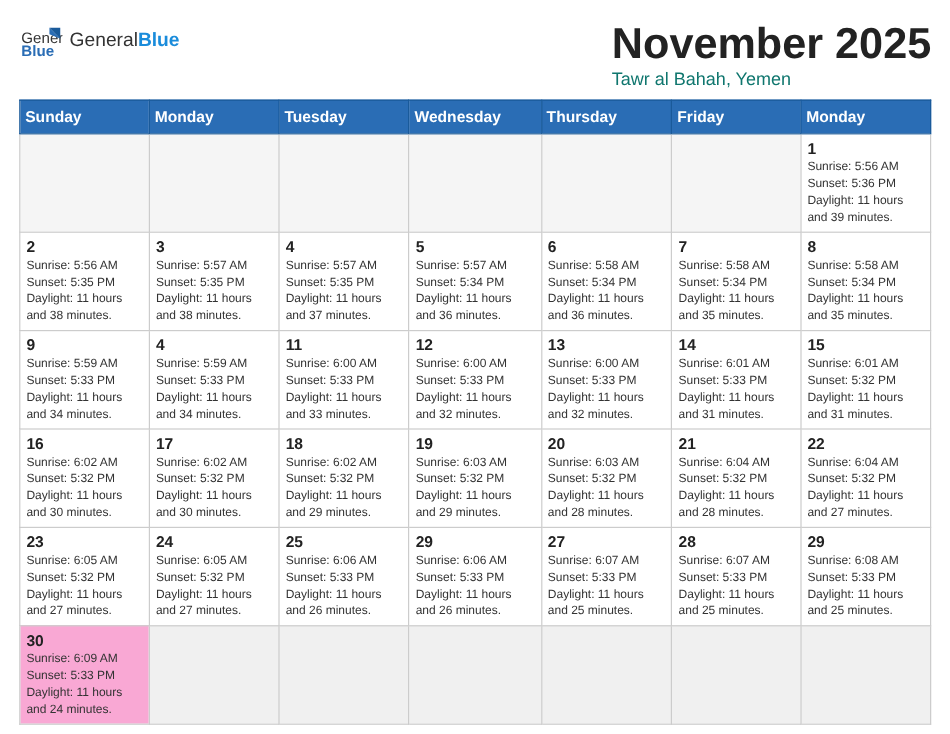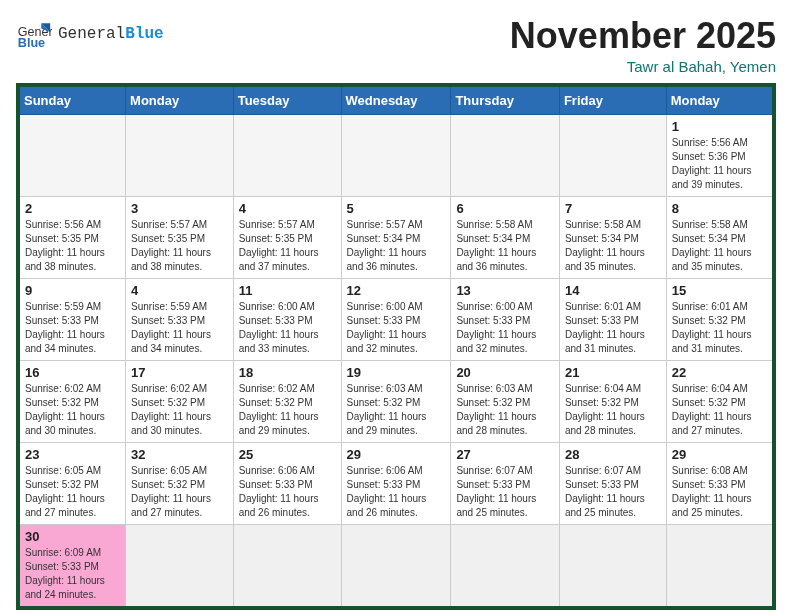--- a/index.html
+++ b/index.html
@@ -19,37 +19,37 @@
     .logo {
       display: flex;
       align-items: center;
       gap: 6px;
     }
     .logo-icon {
       width: 36px;
       height: 36px;
     }
     .title-area {
-      text-align: right;
+      text-align: left;
     }
     .month-title {
       font-size: 36px;
       font-weight: bold;
       color: #222;
       line-height: 1.1;
     }
     .location {
       font-size: 15px;
       color: #0f766e;
       margin-top: 2px;
     }
     .calendar {
       width: 100%;
       border-collapse: collapse;
-      border: 4px solid #14532d;
+      border: 1px solid #14532d;
     }
     .calendar th {
       background: #2a6db5;
       color: #fff;
       font-size: 13px;
       font-weight: bold;
       padding: 6px 4px;
       text-align: left;
       border: 1px solid #1a5a9a;
     }
@@ -90,21 +90,21 @@
 
 <div class="header">
   <div class="logo">
     <svg class="logo-icon" viewBox="0 0 40 40">
       <text x="2" y="22" font-size="14" fill="#333" font-family="Arial">General</text>
       <polygon points="28,8 38,18 28,14" fill="#2a6db5"></polygon>
       <polygon points="28,8 38,18 38,8" fill="#1a5a9a"></polygon>
       <text x="2" y="34" font-size="14" fill="#2a6db5" font-weight="bold" font-family="Arial">Blue</text>
     </svg>
     <div>
-      <div style="font-size:16px;color:#333;font-weight:normal;font-family:Liberation Mono, monospace;">
+      <div style="font-size:16px;color:#333;font-weight:normal;">
         <span style="color:#333;">General</span><span style="color:#1a8cdb;font-weight:bold;">Blue</span>
       </div>
     </div>
   </div>
   <div class="title-area">
     <div class="month-title">November 2025</div>
     <div class="location">Tawr al Bahah, Yemen</div>
   </div>
 </div>
 
@@ -229,21 +229,21 @@
         <div class="day-info">Sunrise: 6:04 AM<br>Sunset: 5:32 PM<br>Daylight: 11 hours and 27 minutes.</div>
       </td>
     </tr>
 
     <tr>
       <td>
         <span class="day-number">23</span>
         <div class="day-info">Sunrise: 6:05 AM<br>Sunset: 5:32 PM<br>Daylight: 11 hours and 27 minutes.</div>
       </td>
       <td>
-        <span class="day-number">32</span>
+        <span class="day-number">24</span>
         <div class="day-info">Sunrise: 6:05 AM<br>Sunset: 5:32 PM<br>Daylight: 11 hours and 27 minutes.</div>
       </td>
       <td>
         <span class="day-number">25</span>
         <div class="day-info">Sunrise: 6:06 AM<br>Sunset: 5:33 PM<br>Daylight: 11 hours and 26 minutes.</div>
       </td>
       <td>
         <span class="day-number">29</span>
         <div class="day-info">Sunrise: 6:06 AM<br>Sunset: 5:33 PM<br>Daylight: 11 hours and 26 minutes.</div>
       </td>

